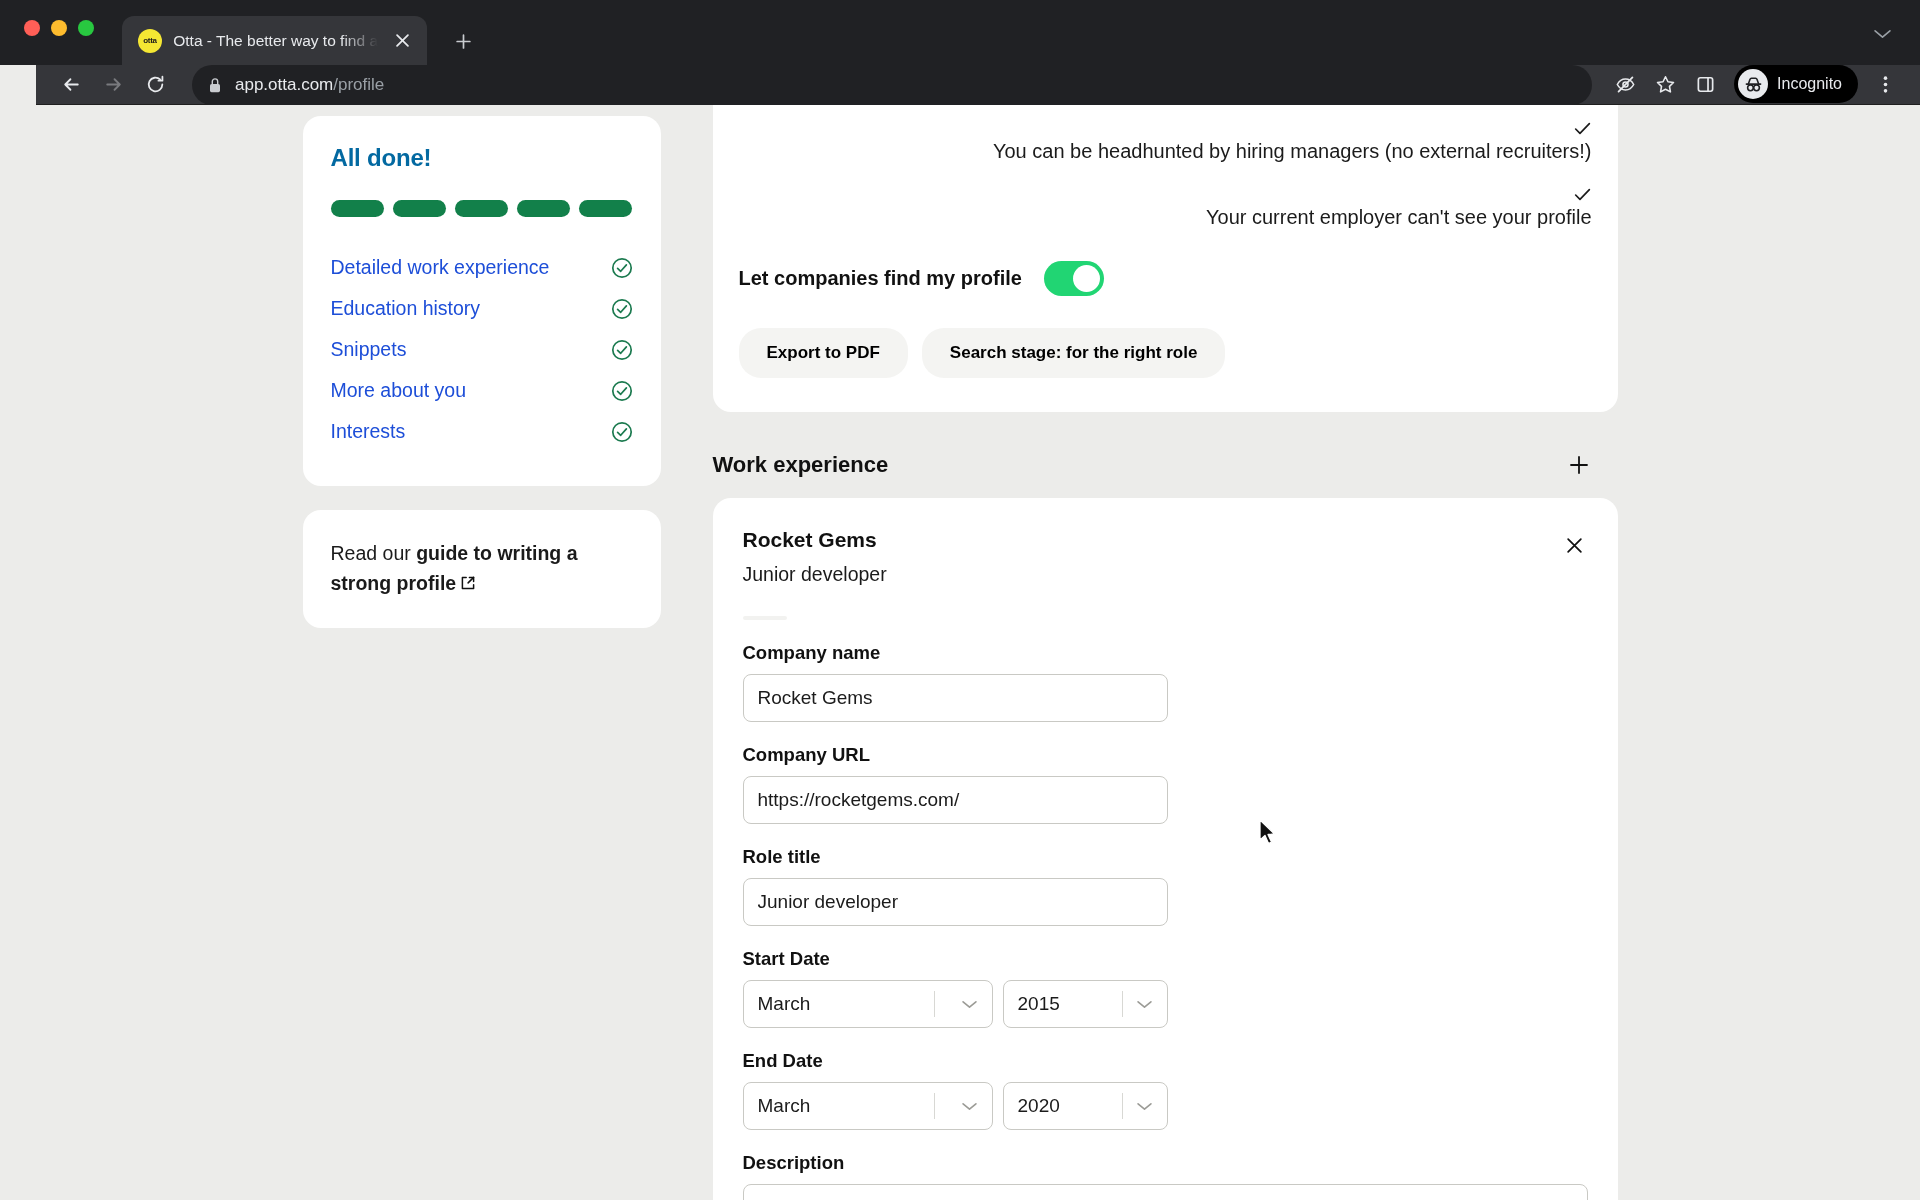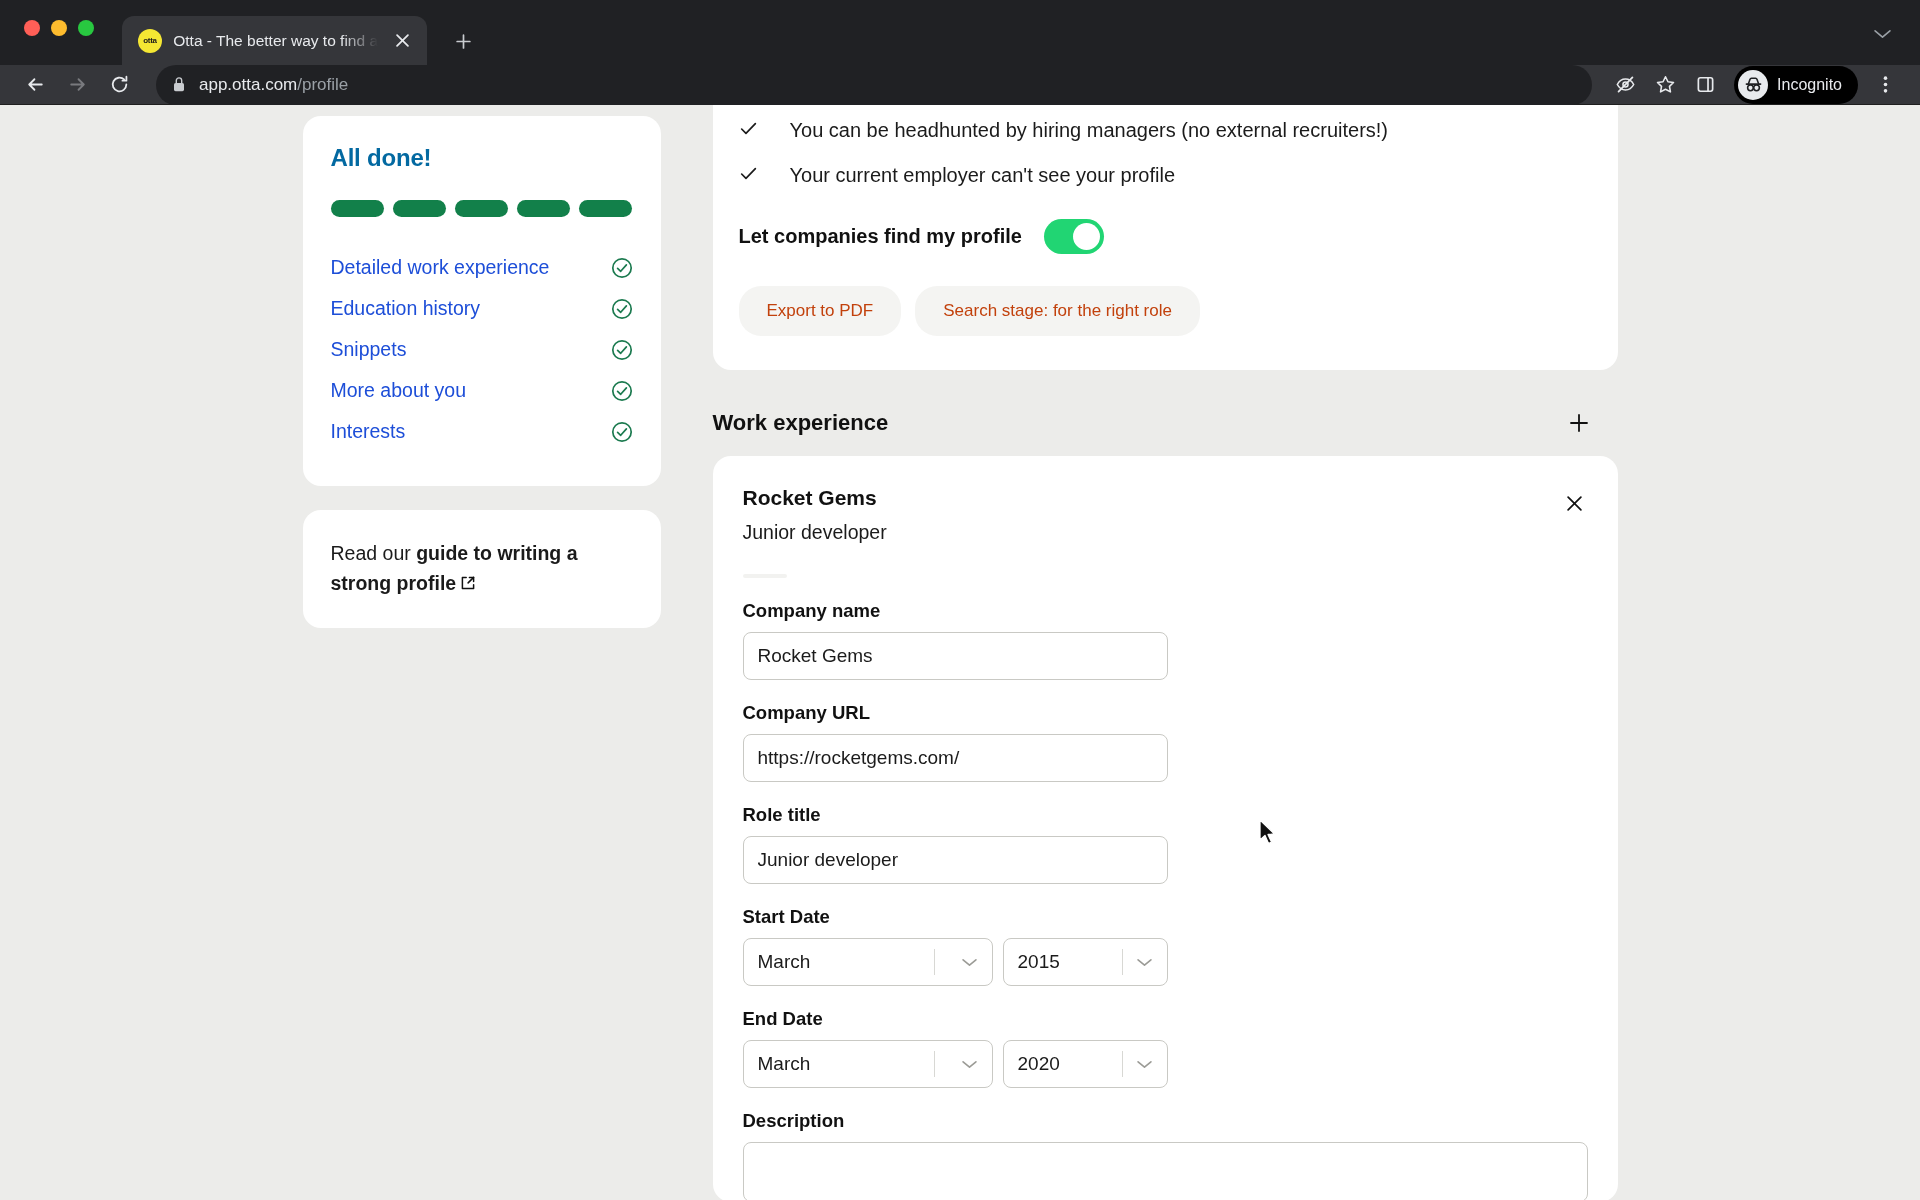--- a/index.html
+++ b/index.html
@@ -80,25 +80,26 @@
     position: absolute; right: 26px; top: 22px;
     width: 24px; height: 24px;
     display: flex; align-items: center; justify-content: center;
   }
   .tabstrip-chevron svg { width: 17px; height: 10px; }
 
   .toolbar {
     height: 40px;
     background: #35363a;
     display: flex;
-    align-items: center;
+    align-items: flex-start;
     padding: 0 16px;
     gap: 4px;
     flex: none;
     border-bottom: 1px solid #1f1f1f;
+    margin-left: 36px;
   }
   .navbtn {
     width: 38px; height: 38px; border-radius: 50%;
     display: flex; align-items: center; justify-content: center;
     flex: none;
   }
   .navbtn svg { width: 21px; height: 21px; }
   .navbtn.forward svg { opacity: 0.38; }
 
   .omnibox {
@@ -217,24 +218,25 @@
   }
 
   
   .privacy-card {
     padding: 0 0 34px 0;
     margin-bottom: 28px;
     border-radius: 0 0 18px 18px;
   }
   .priv-row {
     display: flex;
-    align-items: flex-start;
-    gap: 32px;
+    align-items: flex-end;
+    gap: 2px;
     padding: 0 26px;
     margin-bottom: 22px;
+    flex-direction: column;
   }
   .priv-row:first-child { padding-top: 14px; }
   .tick svg { width: 19px; height: 19px; display:block; }
   .priv-text { font-size: 20px; color: #1b1b1b; }
 
   .toggle-row {
     display: flex;
     align-items: center;
     gap: 22px;
     padding: 0 26px;
@@ -258,22 +260,22 @@
   }
 
   .btn-row { display: flex; gap: 14px; padding: 0 26px; }
   .pill-btn {
     background: #f4f4f2;
     border: none;
     border-radius: 22px;
     height: 50px;
     padding: 0 28px;
     font-size: 17px;
-    font-weight: 400;
-    color: #c2410c;
+    font-weight: 700;
+    color: #000000;
     font-family: "Liberation Sans", sans-serif;
     cursor: pointer;
     white-space: nowrap;
   }
 
   .section-head {
     display: flex;
     align-items: center;
     justify-content: space-between;
     padding: 10px 24px 18px 0;

